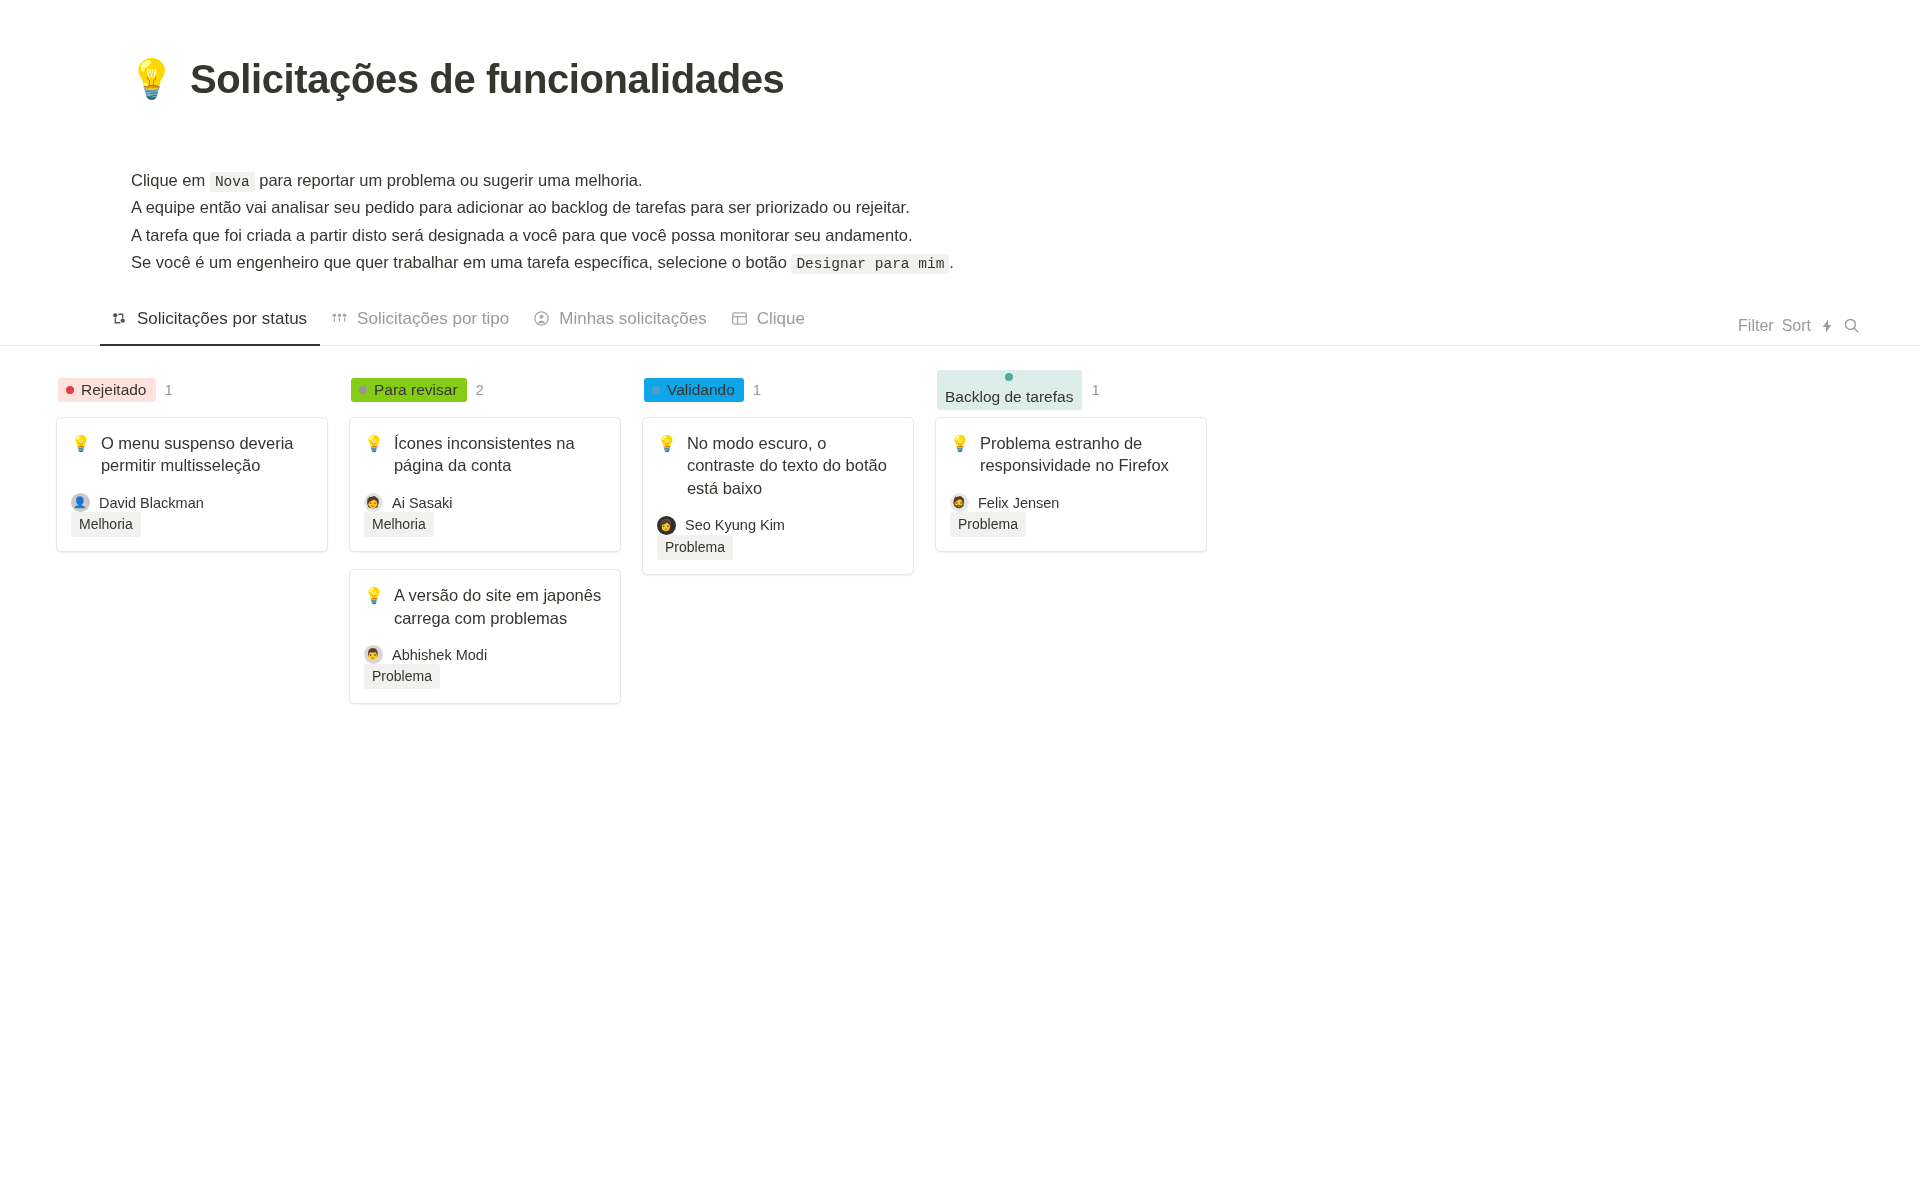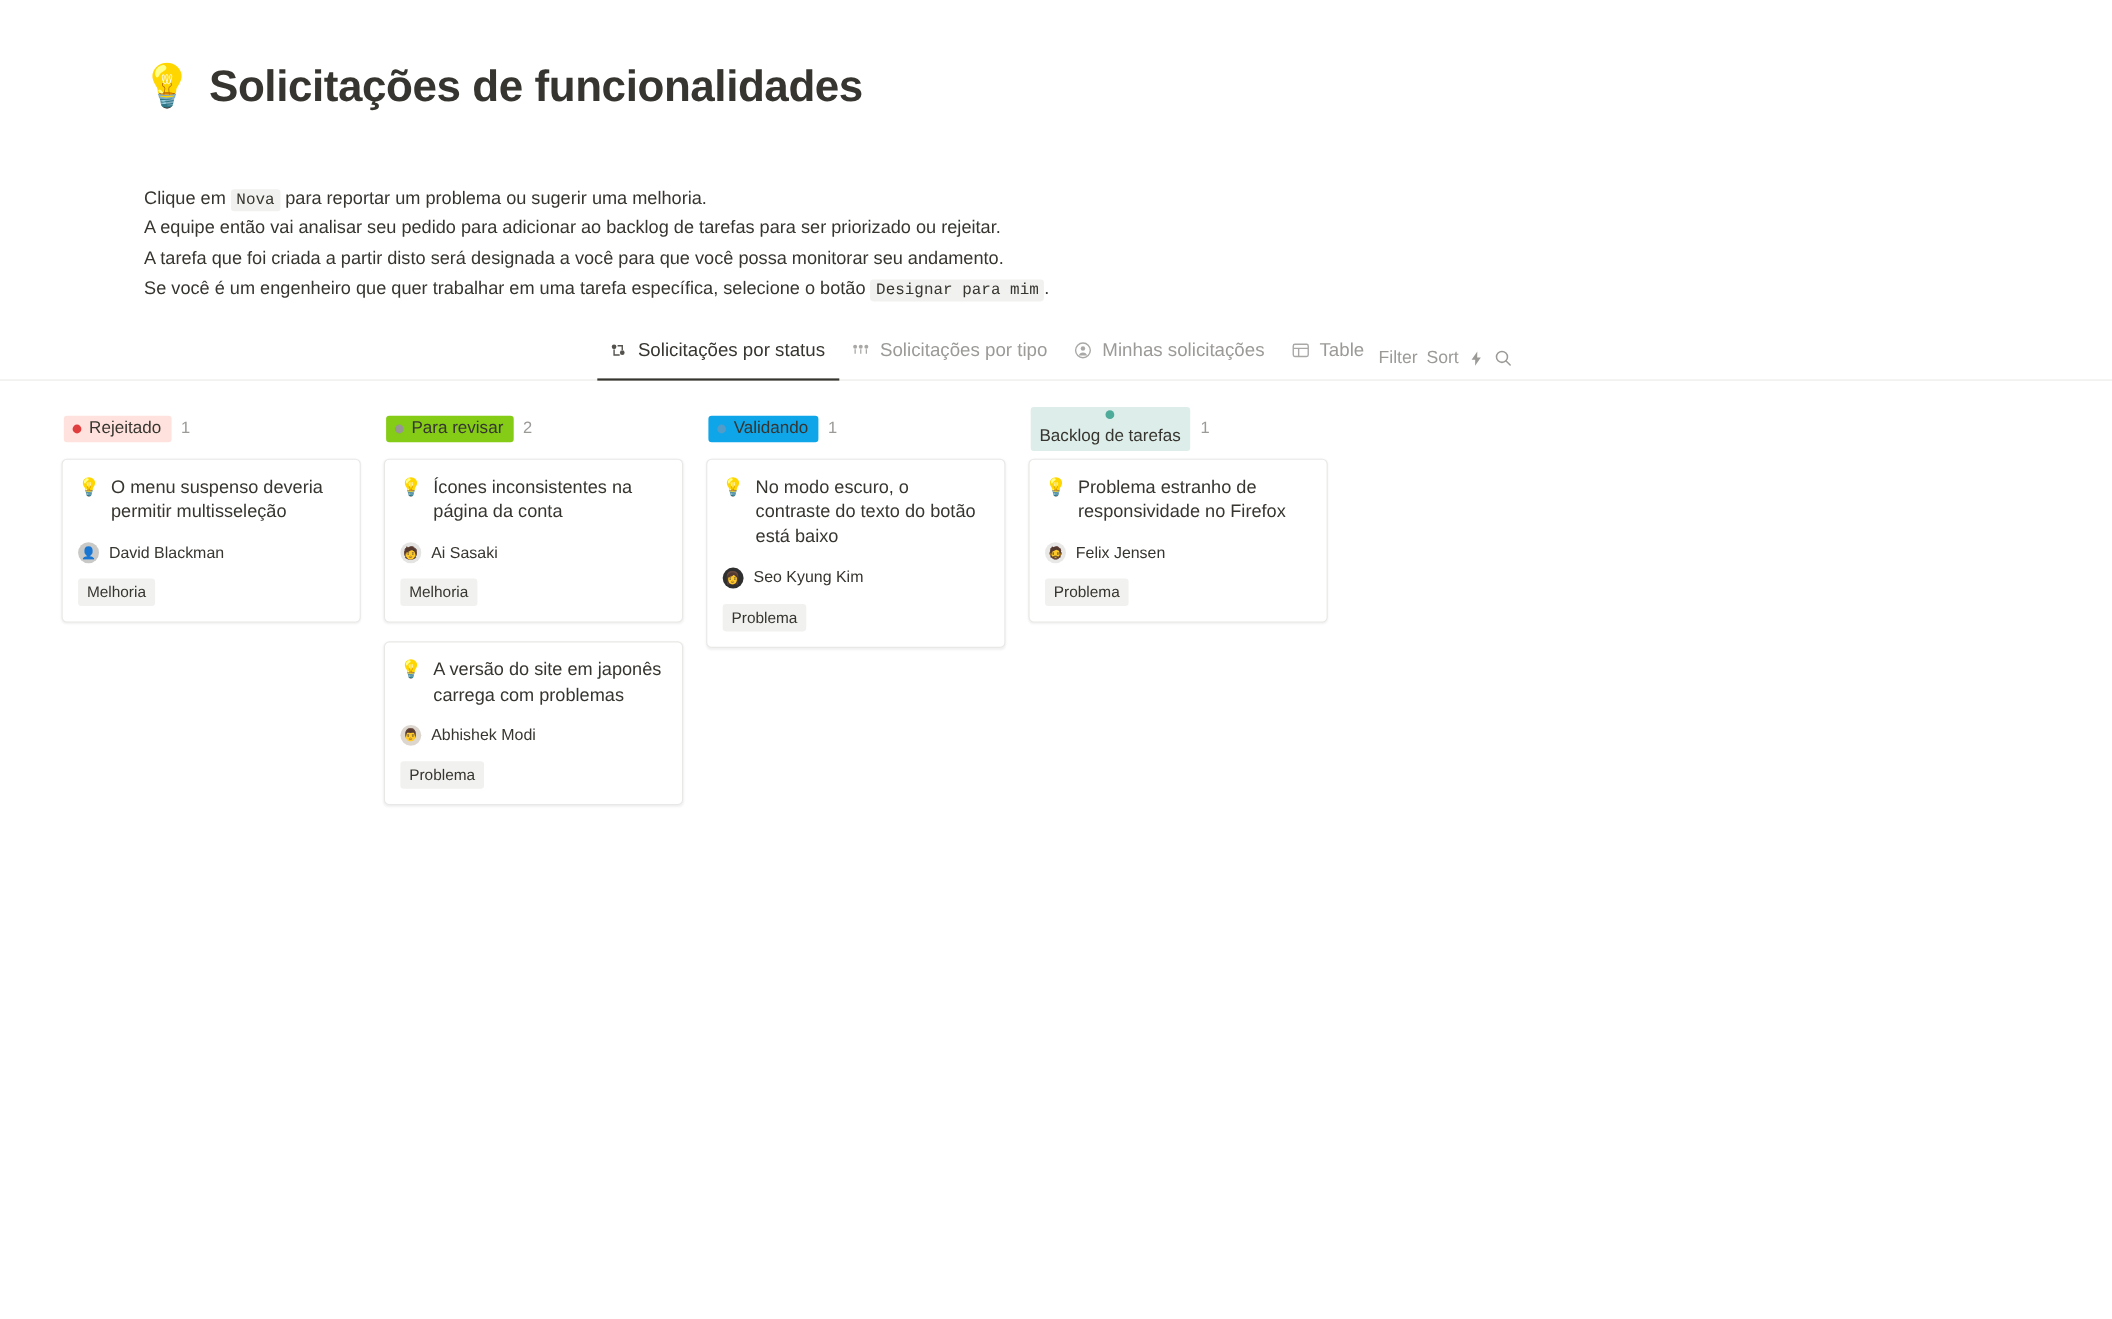--- a/index.html
+++ b/index.html
@@ -60,25 +60,25 @@
     font-family: "Liberation Mono", monospace;
     background: #f1f1ef;
     color: #37352f;
     font-size: 14.5px;
     padding: 2px 5px;
     border-radius: 3px;
   }
   
   .tabs-bar {
     margin-top: 28px;
-    padding-left: 58px;
+    padding-left: 100px;
     padding-right: 60px;
     display: flex;
     align-items: flex-end;
-    justify-content: center;
+    justify-content: space-between;
     border-bottom: 1px solid #e9e9e7;
     height: 42px;
   }
   .tabs {
     display: flex;
     align-items: flex-end;
     gap: 0;
     height: 42px;
   }
   .tab {
@@ -190,21 +190,21 @@
     border-radius: 50%;
     flex: 0 0 auto;
     display: inline-flex;
     align-items: center;
     justify-content: center;
     font-size: 11px;
     overflow: hidden;
     background: #d9d9d7;
     color: #555;
   }
-  .tagrow { margin-top: 14px; }
+  .tagrow { }
   .tag {
     display: inline-block;
     background: #f1f1ef;
     color: #37352f;
     font-size: 14px;
     border-radius: 3px;
     padding: 3px 8px;
     line-height: 1.35;
   }
 </style>
@@ -274,21 +274,21 @@
           <span>Minhas solicitações</span>
         </div>
 
         <div class="tab">
           <span class="ticon">
             <svg width="17" height="17" viewBox="0 0 16 16" fill="none">
               <rect x="1.6" y="2.8" width="12.8" height="10.4" rx="1.4" stroke="#9b9a97" stroke-width="1.2"></rect>
               <path d="M1.6 6.3h12.8M6.2 6.3v6.9" stroke="#9b9a97" stroke-width="1.2"></path>
             </svg>
           </span>
-          <span>Table</span>
+          <span>Clique</span>
         </div>
 
       </div>
 
       <div class="tools">
         <span class="tool">Filter</span>
         <span class="tool">Sort</span>
         <span class="tool">
           <svg width="16" height="16" viewBox="0 0 16 16" fill="none">
             <path d="M9 1.5 3.8 9h3.3L7 14.5 12.2 7H8.9z" fill="#9b9a97"></path>

